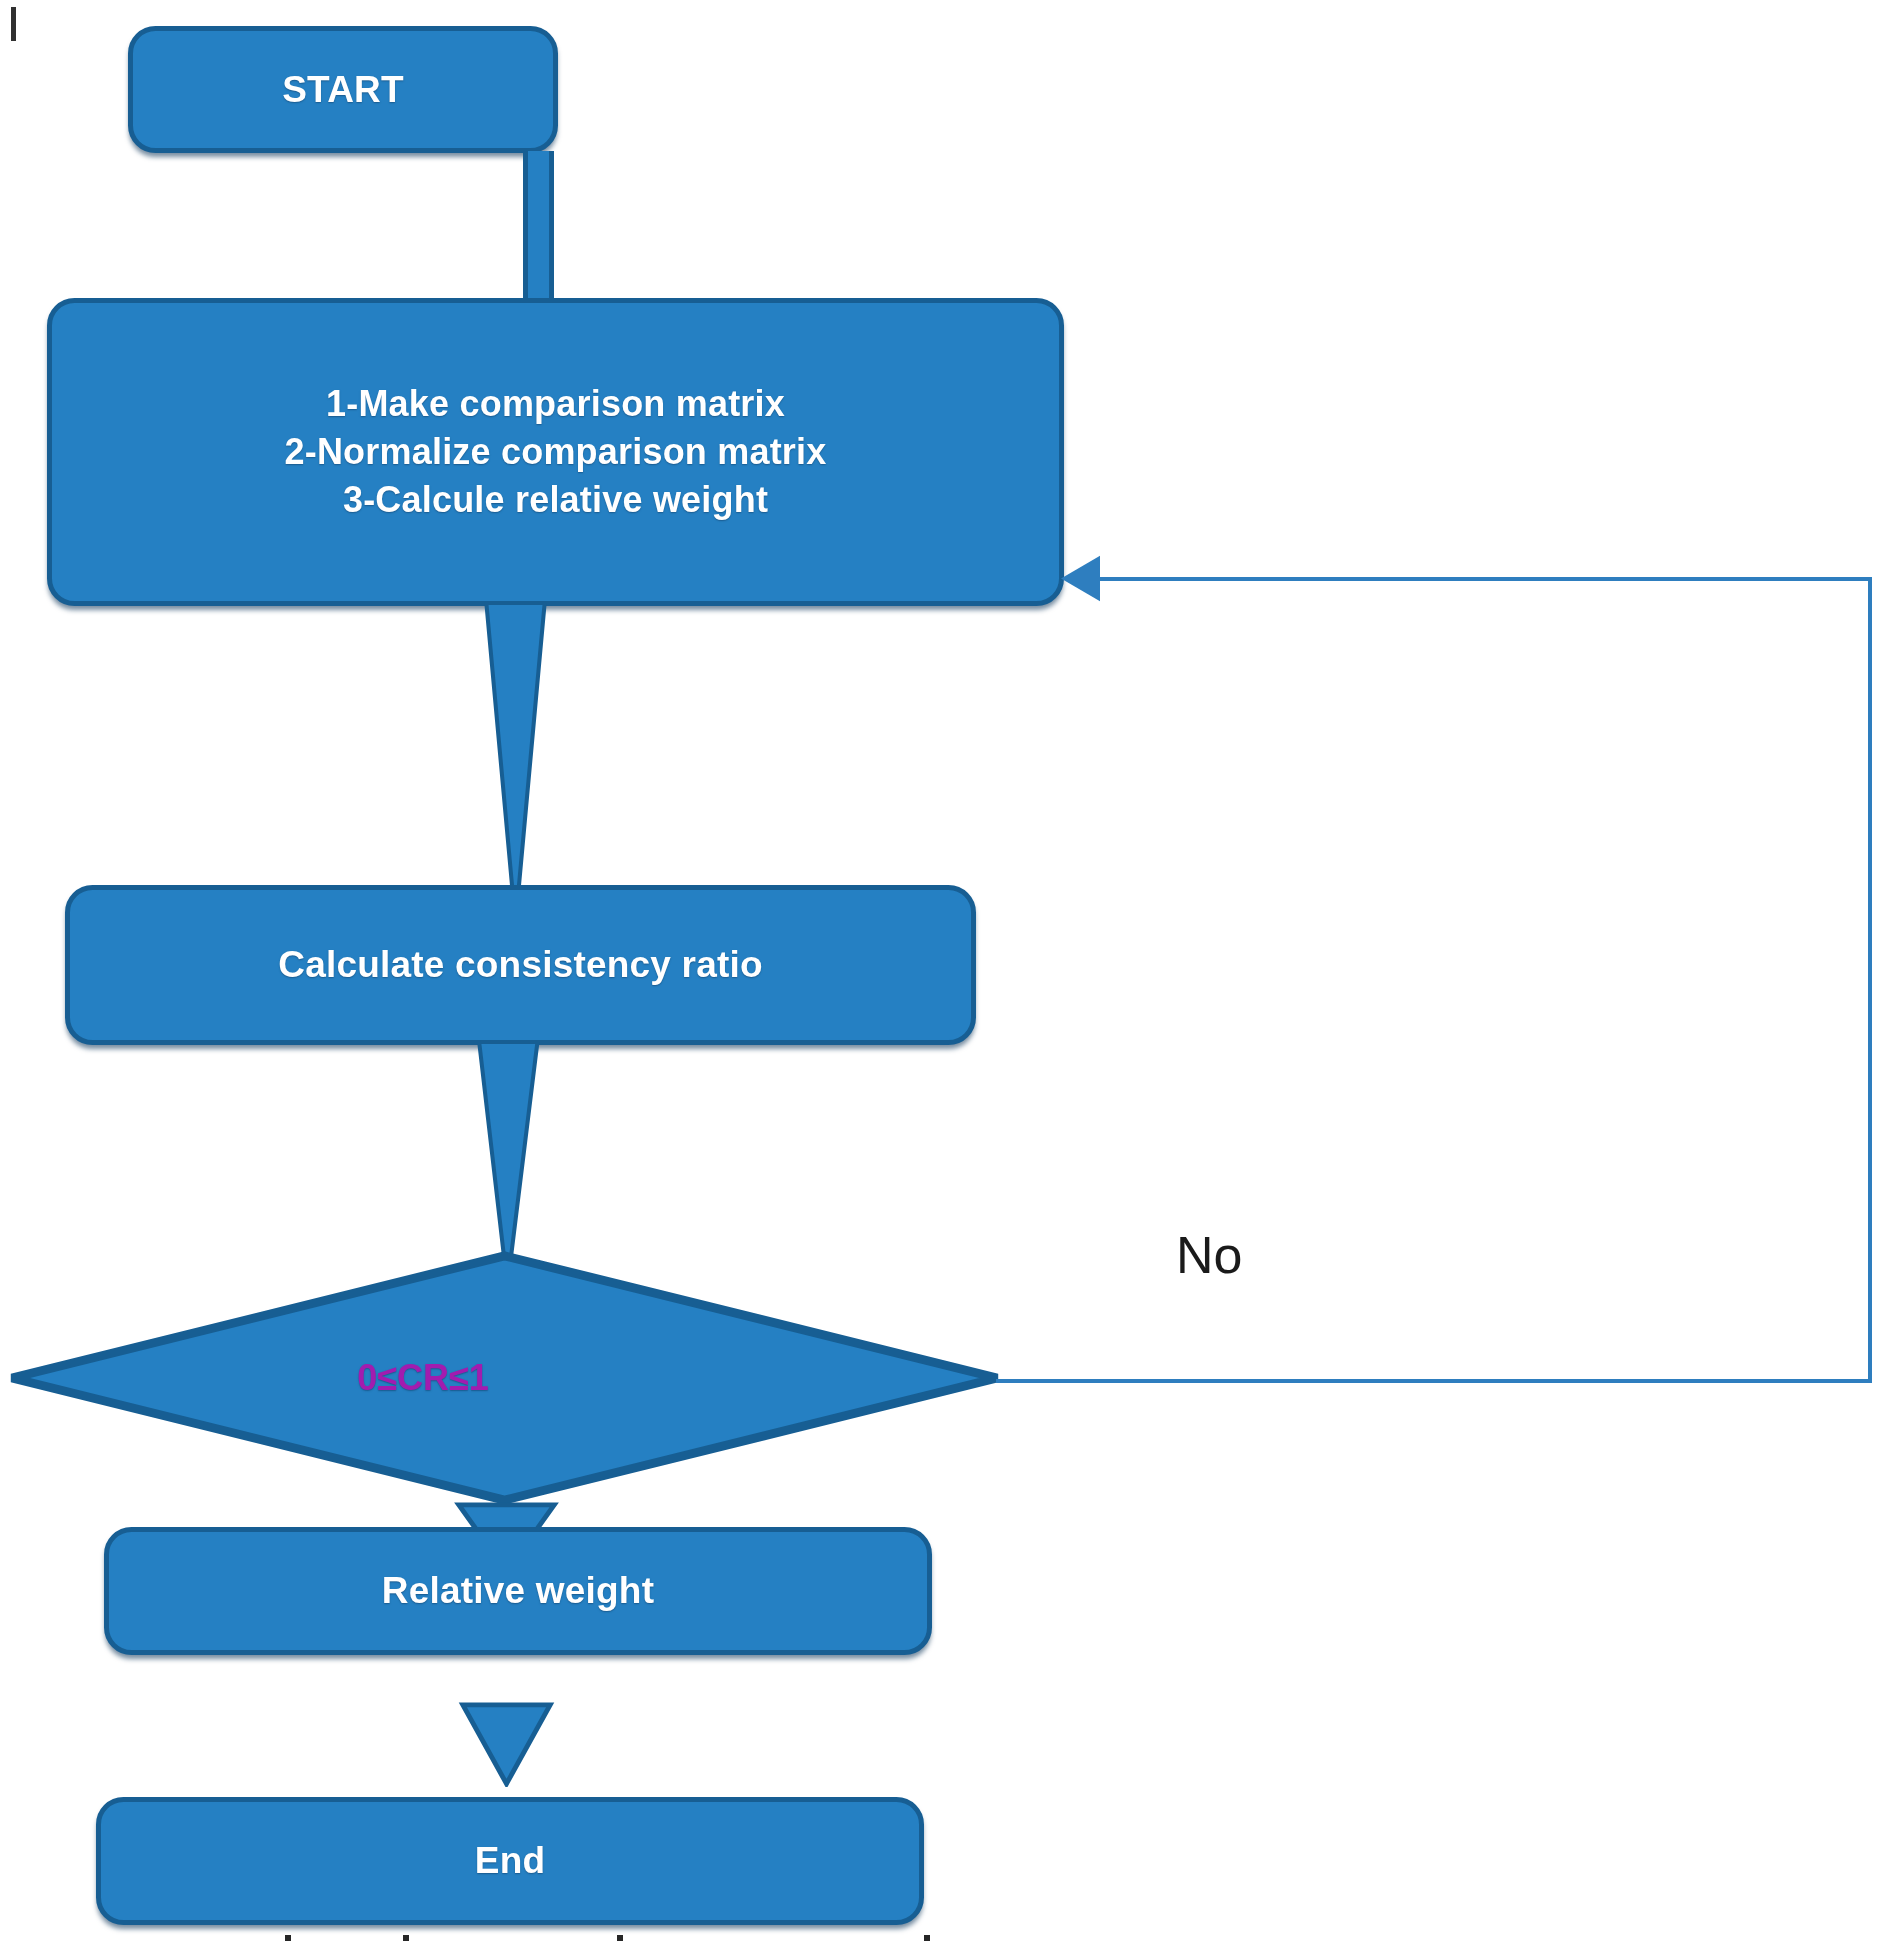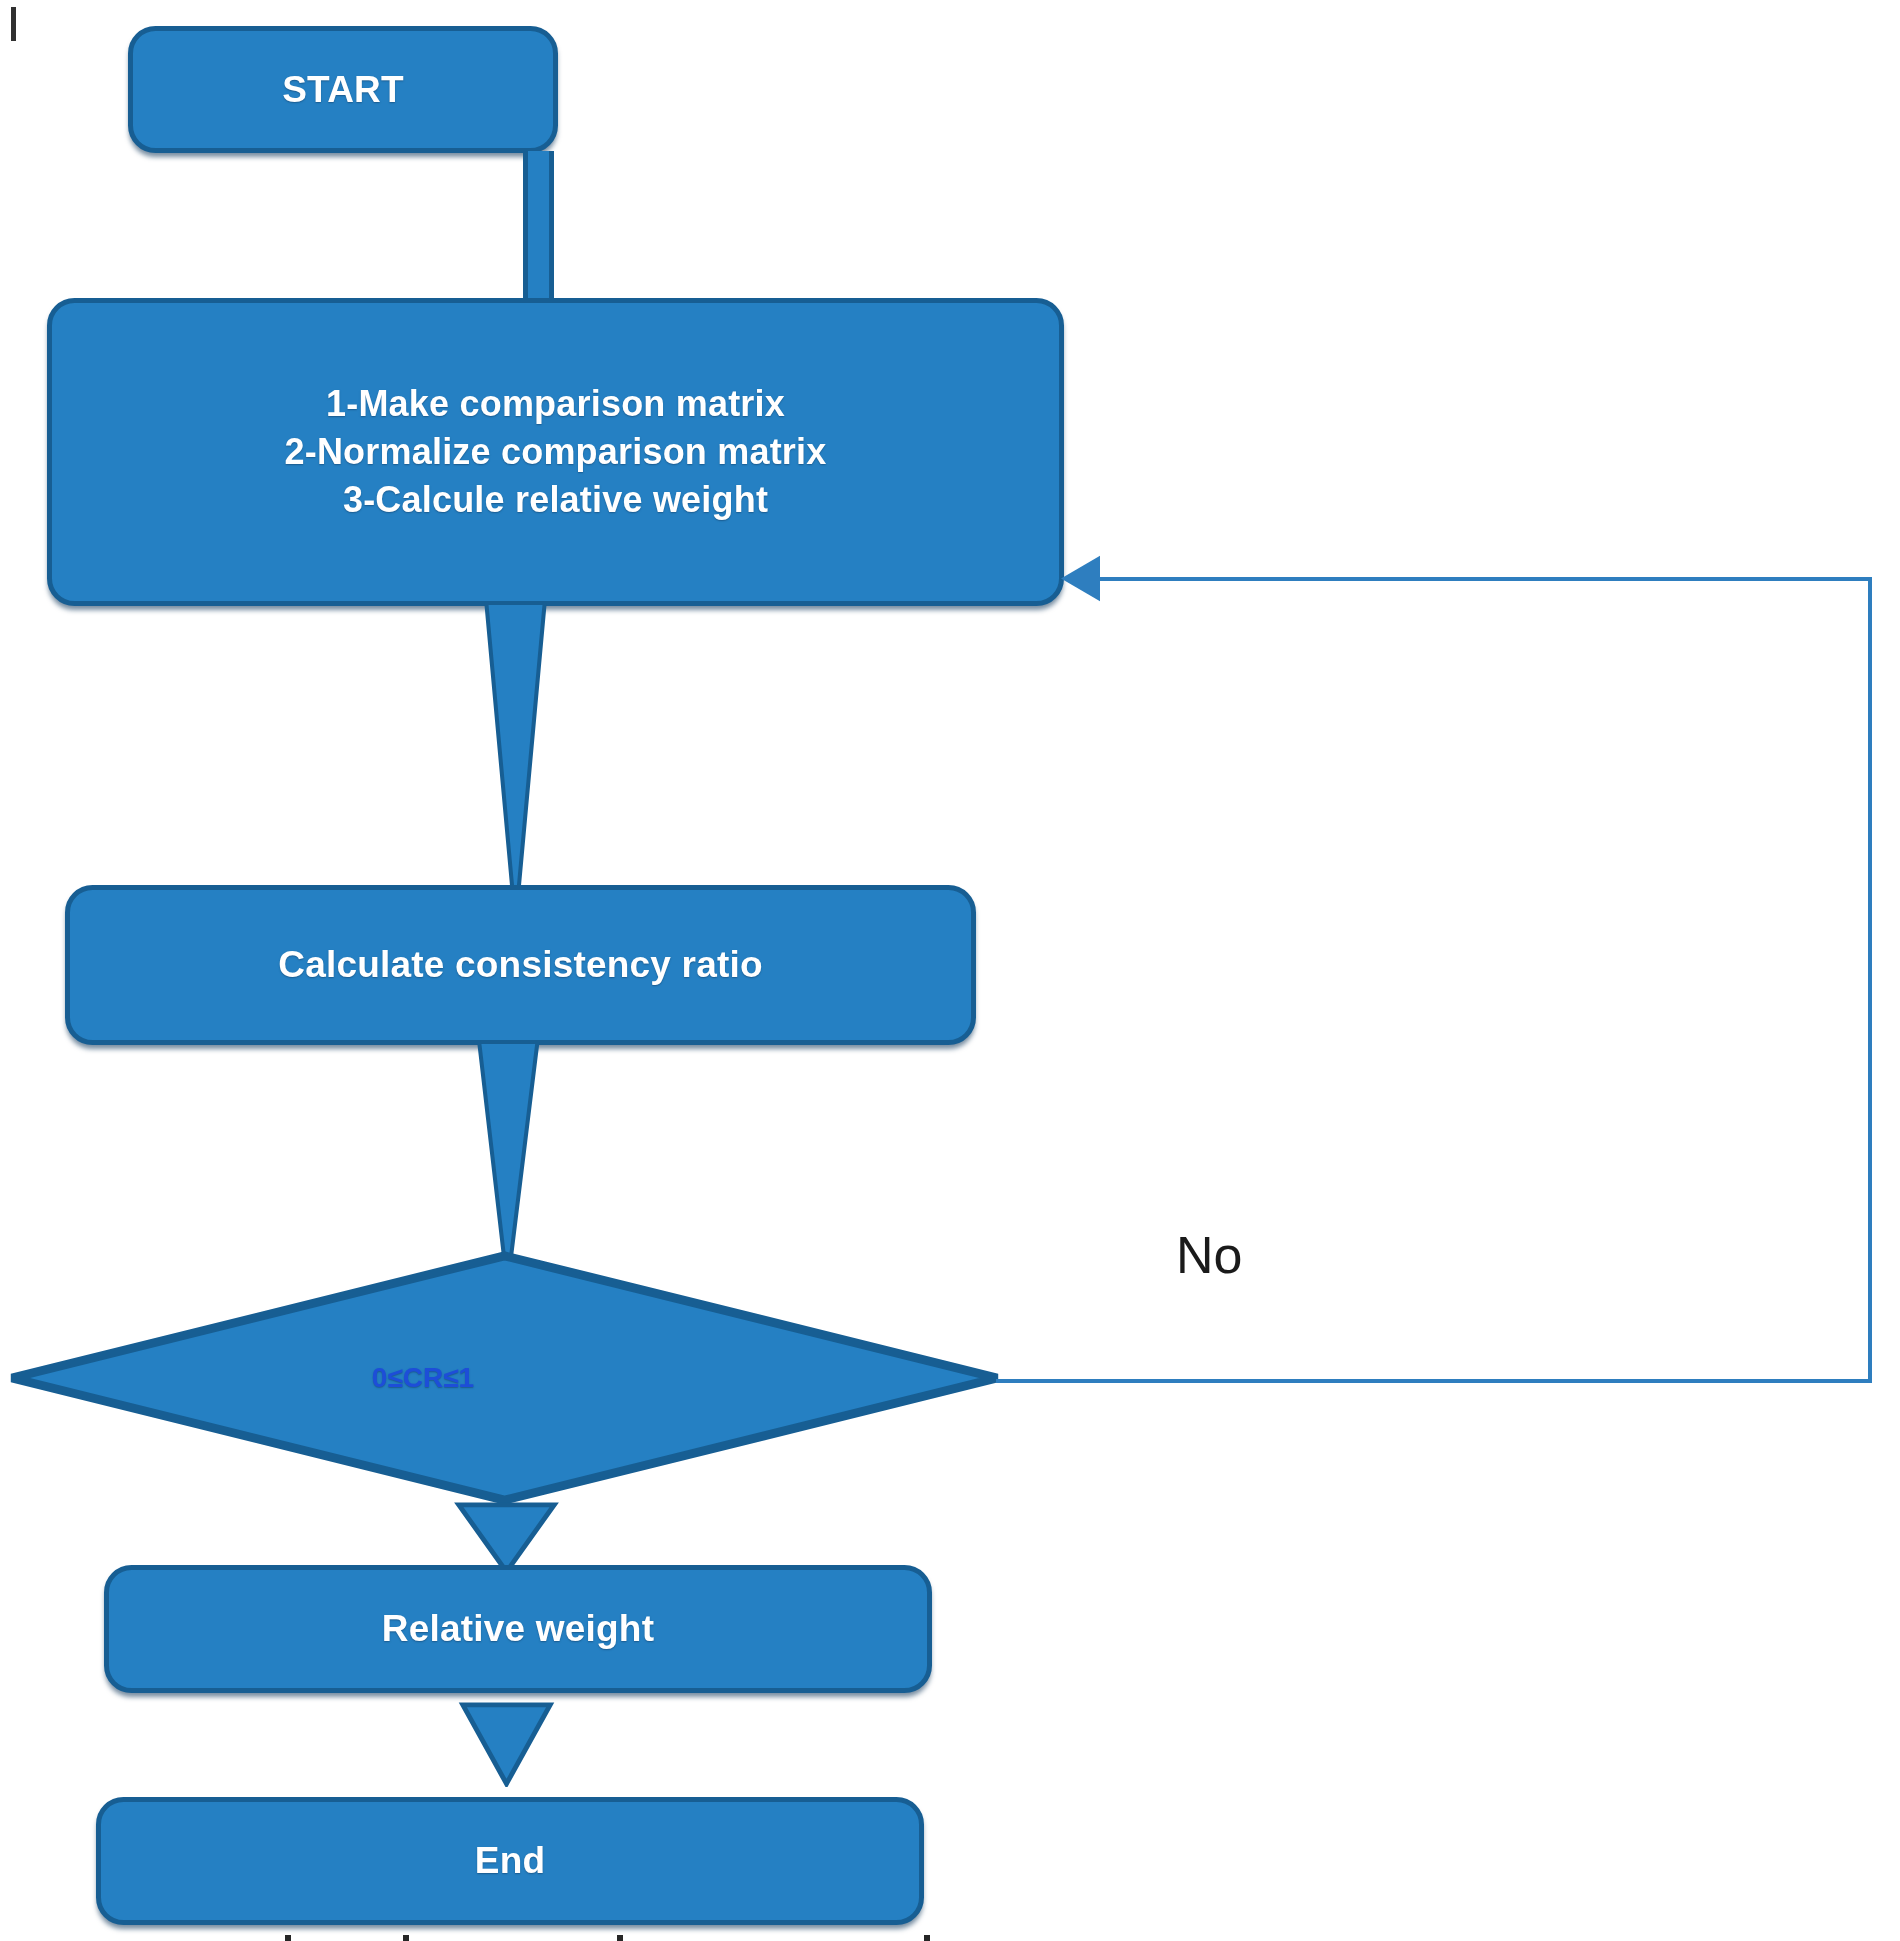--- a/index.html
+++ b/index.html
@@ -45,44 +45,44 @@
   
   #node-start      { left: 128px;  top: 26px;   width: 430px;  height: 127px; }
   #node-start .label { font-size: 37px; }
 
   #node-steps      { left: 47px;   top: 298px;  width: 1017px; height: 308px; }
   #node-steps .label { font-size: 36px; line-height: 1.34; }
 
   #node-consistency{ left: 65px;   top: 885px; width: 911px; height: 160px; }
   #node-consistency .label { font-size: 37px; }
 
-  #node-relweight  { left: 104px;  top: 1565px; width: 828px; height: 128px; }
+  #node-relweight  { left: 104px;  top: 1527px; width: 828px; height: 128px; }
   #node-relweight .label { font-size: 37px; }
 
   #node-end        { left: 96px;  top: 1797px; width: 828px; height: 128px; justify-content: center; }
   #node-end .label { font-size: 37px; }
 
   
   #node-decision {
     position: absolute;
     left: 6.5px;
     top: 1251px;
     width: 995px;
     height: 254px;
   }
   #node-decision .diamond-svg { display: block; width: 100%; height: 100%; }
   #node-decision .diamond-text {
     position: absolute;
     left: 0; top: 0; right: 0; bottom: 0;
     display: flex;
     align-items: center;
     justify-content: center;
-    color: #1d4ed8;
+    color: #a21caf;
     font-weight: bold;
-    font-size: 28px;
+    font-size: 36px;
     text-shadow: 0 0.8px 1.6px rgba(18,60,100,0.55);
     user-select: none;
     padding-right: 162px;
     box-sizing: border-box;
   }
 
   
   
   #conn-start-steps {
     position: absolute;

